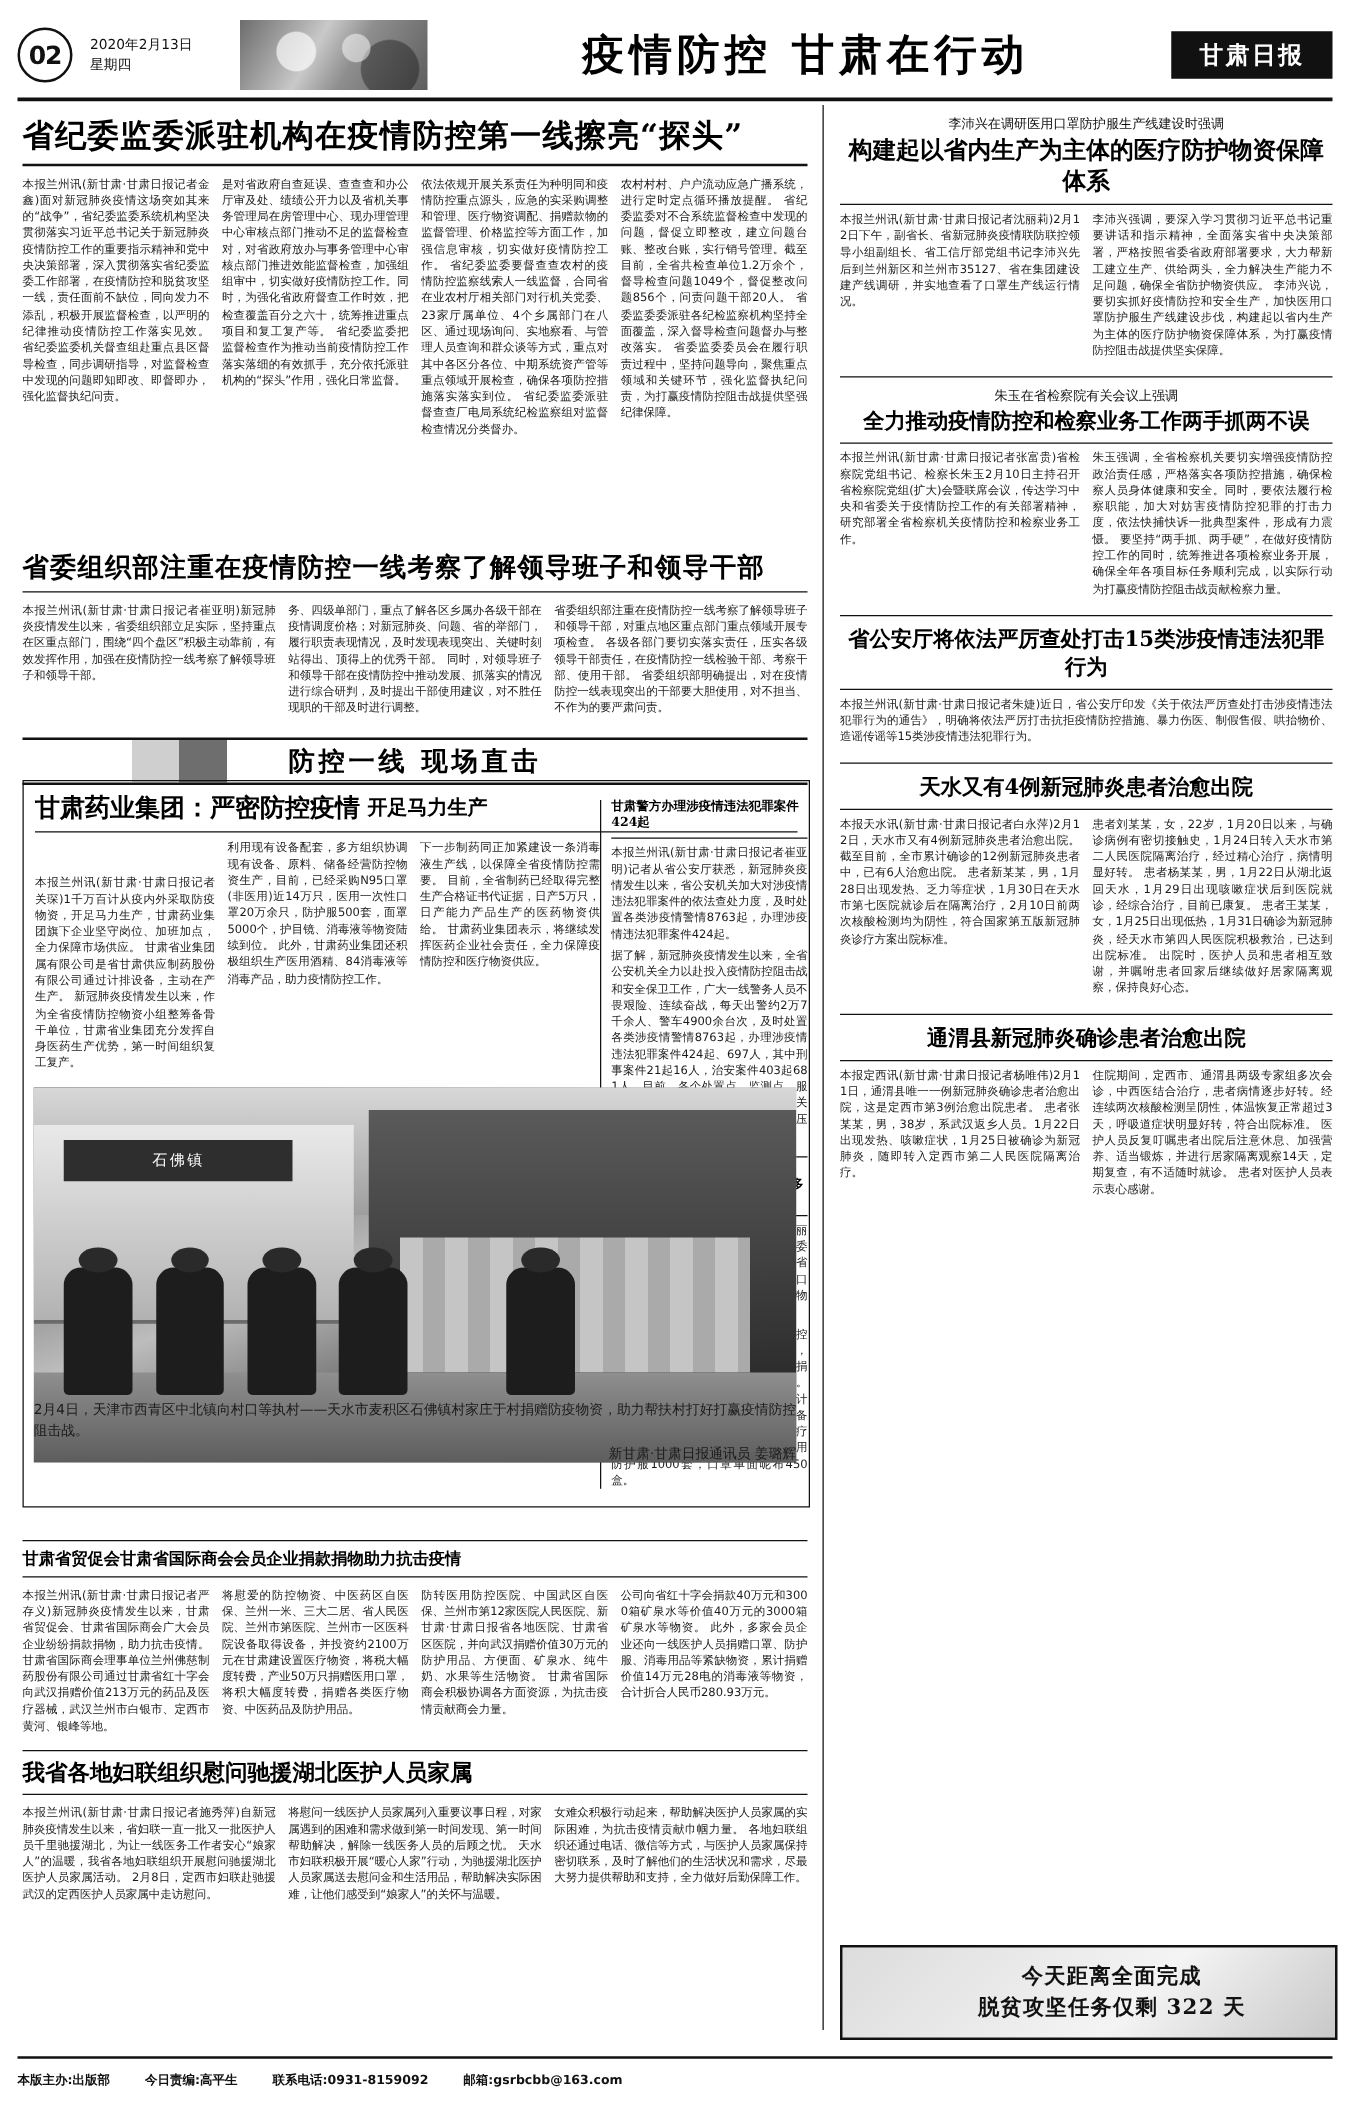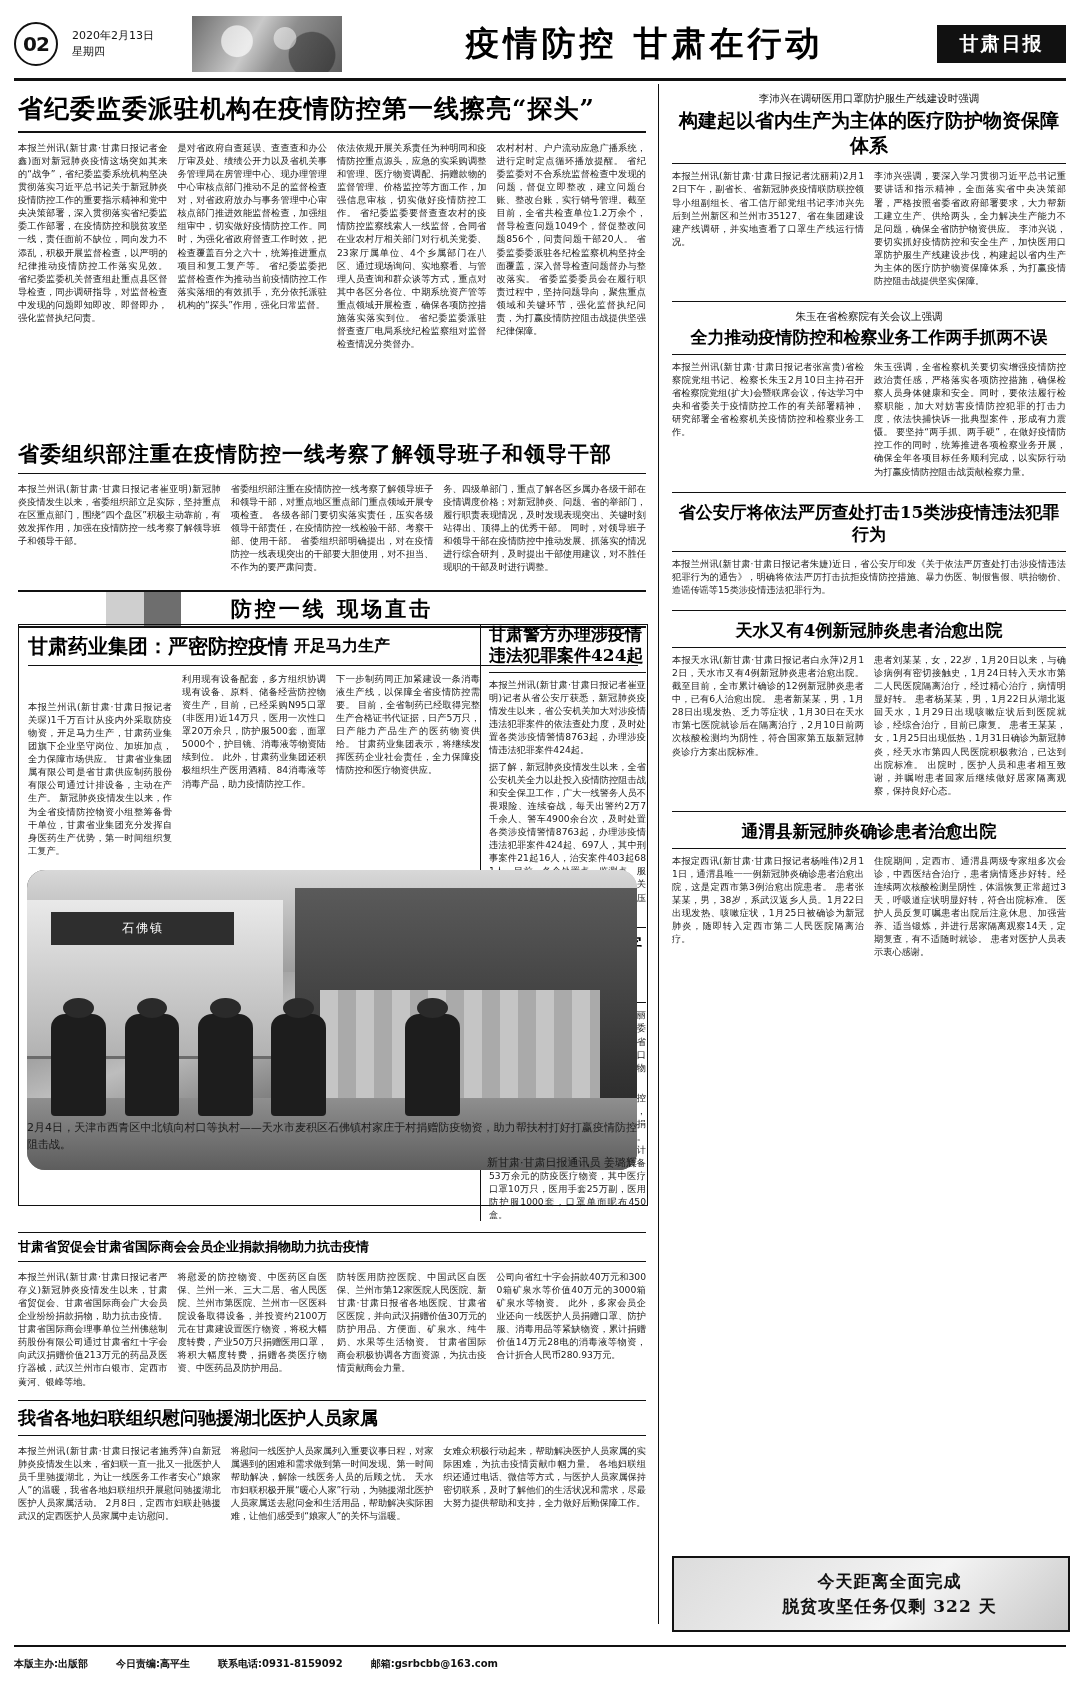--- a/index.html
+++ b/index.html
@@ -94,39 +94,39 @@
   }
   .boxed-inner{padding:8px 9px;}
   .pharma-title{display:flex;align-items:center;gap:6px;}
   .pharma-title .t1{font-size:20px;}
   .pharma-title .t2{font-size:16px;}
 
   .photo{
     position:absolute;left:27px;top:870px;width:610px;height:300px;
     background:
       linear-gradient(160deg,#3b3b3b 0%,#7d7d7d 25%,#bdbdbd 45%,#6f6f6f 65%,#2f2f2f 100%);
-    overflow:hidden;filter:grayscale(1);border-radius:18px;
+    overflow:hidden;filter:grayscale(1);
   }
   .photo .sky{position:absolute;left:0;top:0;width:100%;height:34%;background:linear-gradient(180deg,#d8d8d8,#9e9e9e);}
   .photo .wall{position:absolute;left:0;top:10%;width:42%;height:52%;background:linear-gradient(180deg,#efe9de,#b9b2a4);border-bottom:3px solid #6b6b6b;}
   .photo .sign{position:absolute;left:4%;top:14%;width:30%;height:11%;background:#2e2e2e;color:#fff;font-size:12px;display:flex;align-items:center;justify-content:center;letter-spacing:2px;}
   .photo .truck{position:absolute;left:44%;top:6%;width:56%;height:74%;background:linear-gradient(180deg,#5a5a5a,#2b2b2b);}
   .photo .truckbox{position:absolute;left:48%;top:40%;width:46%;height:36%;background:repeating-linear-gradient(90deg,#cfc4ae 0 18px,#b5a992 18px 36px);}
   .photo .ground{position:absolute;left:0;bottom:0;width:100%;height:24%;background:linear-gradient(180deg,#8f8f8f,#5d5d5d);}
   .photo .fig{position:absolute;bottom:18%;width:9%;height:34%;background:#1d1d1d;border-radius:14px 14px 4px 4px;}
   .photo .fig:after{content:"";position:absolute;left:22%;top:-16%;width:56%;height:20%;background:#2a2a2a;border-radius:50%;}
   .caption{
     position:absolute;left:27px;top:1120px;width:610px;
     font-size:11px;line-height:1.5;text-align:justify;color:#1a1a1a;
   }
   .caption .sig{text-align:right;display:block;margin-top:2px;}
 
   
   .mid-col{position:absolute;left:480px;top:624px;width:166px;}
-  .mid-col h3{font-size:17px;margin:0 0 5px 0;line-height:1.25;}
+  .mid-col h3{font-size:10px;margin:16px 0 5px 0;line-height:1.25;}
 
   
   .bl1{position:absolute;left:18px;top:1232px;width:628px;}
   .bl1 .hl{font-size:13px;white-space:nowrap;}
   .bl2{position:absolute;left:18px;top:1400px;width:628px;}
   .bl2 .hl{font-size:18px;white-space:nowrap;}
 
   
   .rzone{position:absolute;left:672px;top:92px;width:394px;}
   .r-art{margin-bottom:14px;}
@@ -196,25 +196,25 @@
 省委监委委派驻各纪检监察机构坚持全面覆盖，深入督导检查问题督办与整改落实。
 省委监委委员会在履行职责过程中，坚持问题导向，聚焦重点领域和关键环节，强化监督执纪问责，为打赢疫情防控阻击战提供坚强纪律保障。</div>
     </div>
   </div>
 
   <div class="lead2">
     <div class="hl">省委组织部注重在疫情防控一线考察了解领导班子和领导干部</div>
     <div style="border-top:1px solid #111;margin-top:5px;"></div>
     <div class="cols3">
       <div class="body-text">本报兰州讯(新甘肃·甘肃日报记者崔亚明)新冠肺炎疫情发生以来，省委组织部立足实际，坚持重点在区重点部门，围绕“四个盘区”积极主动靠前，有效发挥作用，加强在疫情防控一线考察了解领导班子和领导干部。</div>
+      <div class="body-text">务、四级单部门，重点了解各区乡属办各级干部在疫情调度价格；对新冠肺炎、问题、省的举部门，履行职责表现情况，及时发现表现突出、关键时刻站得出、顶得上的优秀干部。
+同时，对领导班子和领导干部在疫情防控中推动发展、抓落实的情况进行综合研判，及时提出干部使用建议，对不胜任现职的干部及时进行调整。</div>
       <div class="body-text">省委组织部注重在疫情防控一线考察了解领导班子和领导干部，对重点地区重点部门重点领域开展专项检查。
 各级各部门要切实落实责任，压实各级领导干部责任，在疫情防控一线检验干部、考察干部、使用干部。
 省委组织部明确提出，对在疫情防控一线表现突出的干部要大胆使用，对不担当、不作为的要严肃问责。</div>
-      <div class="body-text">务、四级单部门，重点了解各区乡属办各级干部在疫情调度价格；对新冠肺炎、问题、省的举部门，履行职责表现情况，及时发现表现突出、关键时刻站得出、顶得上的优秀干部。
-同时，对领导班子和领导干部在疫情防控中推动发展、抓落实的情况进行综合研判，及时提出干部使用建议，对不胜任现职的干部及时进行调整。</div>
     </div>
   </div>
 
   <div class="banner">
     <span class="hl">防控一线  现场直击</span>
   </div>
 
   <div class="boxed">
     <div class="boxed-inner">
       <div class="pharma-title hl">

